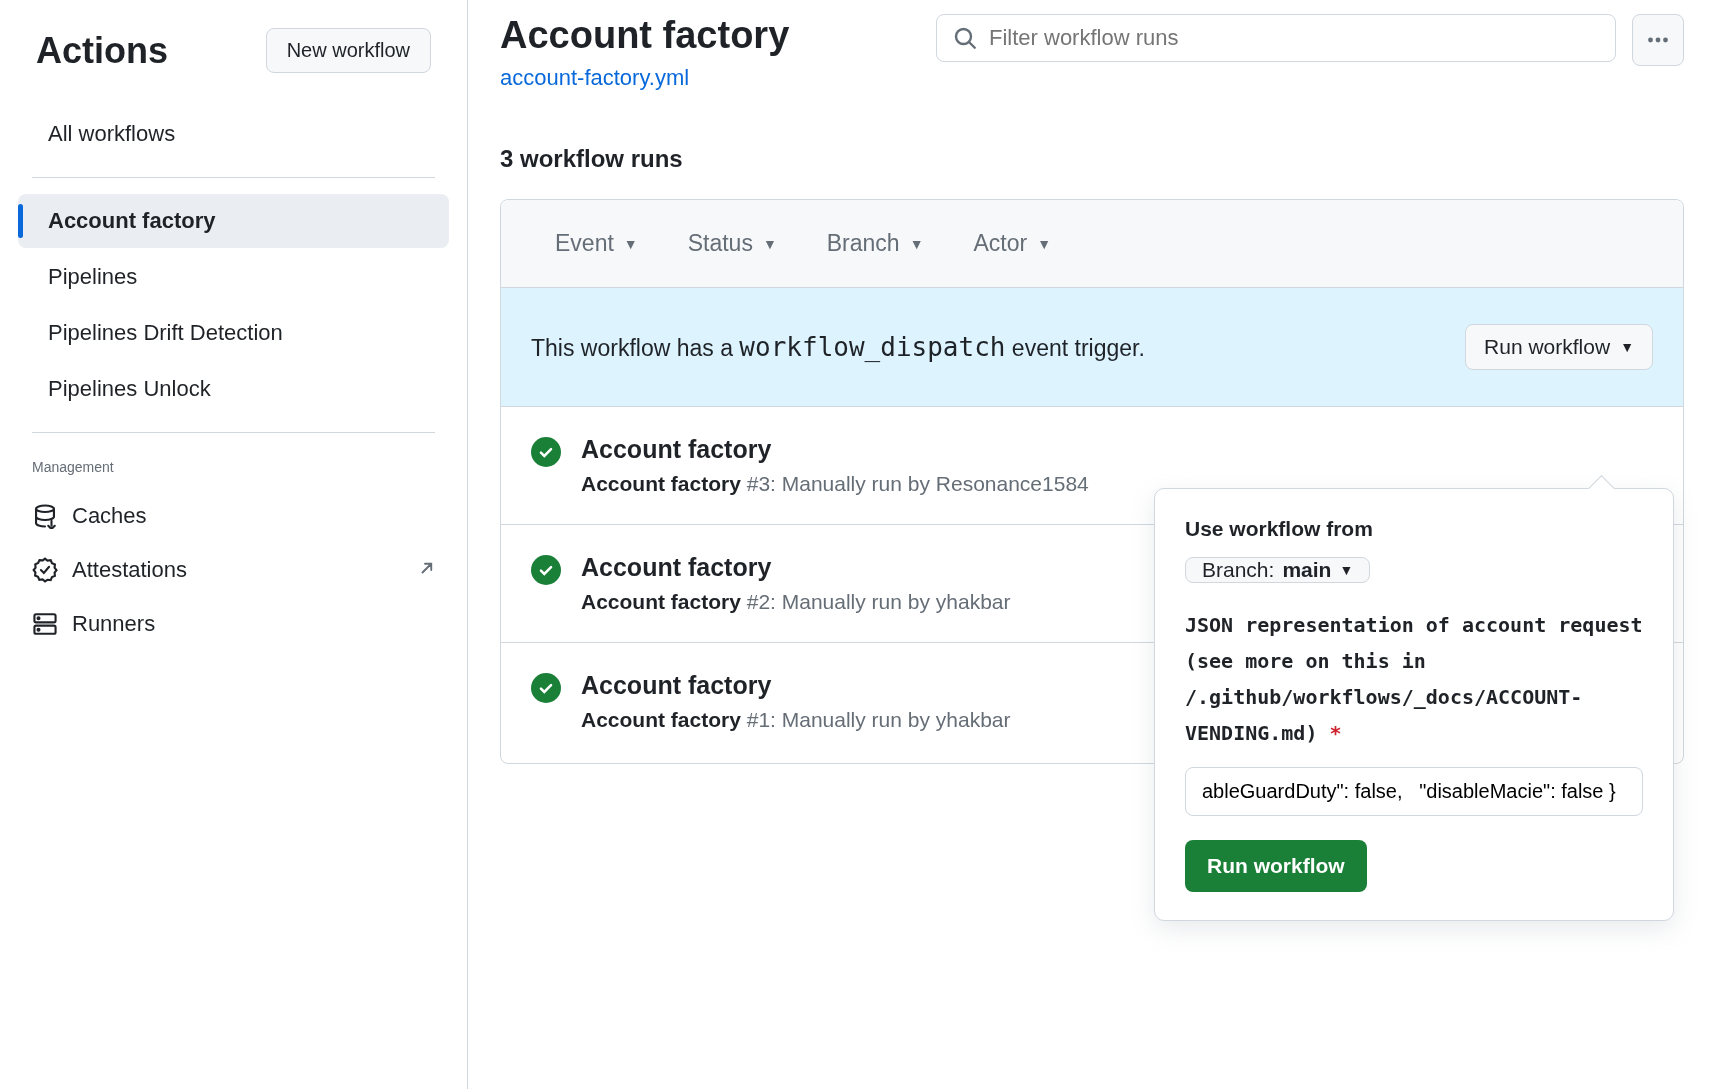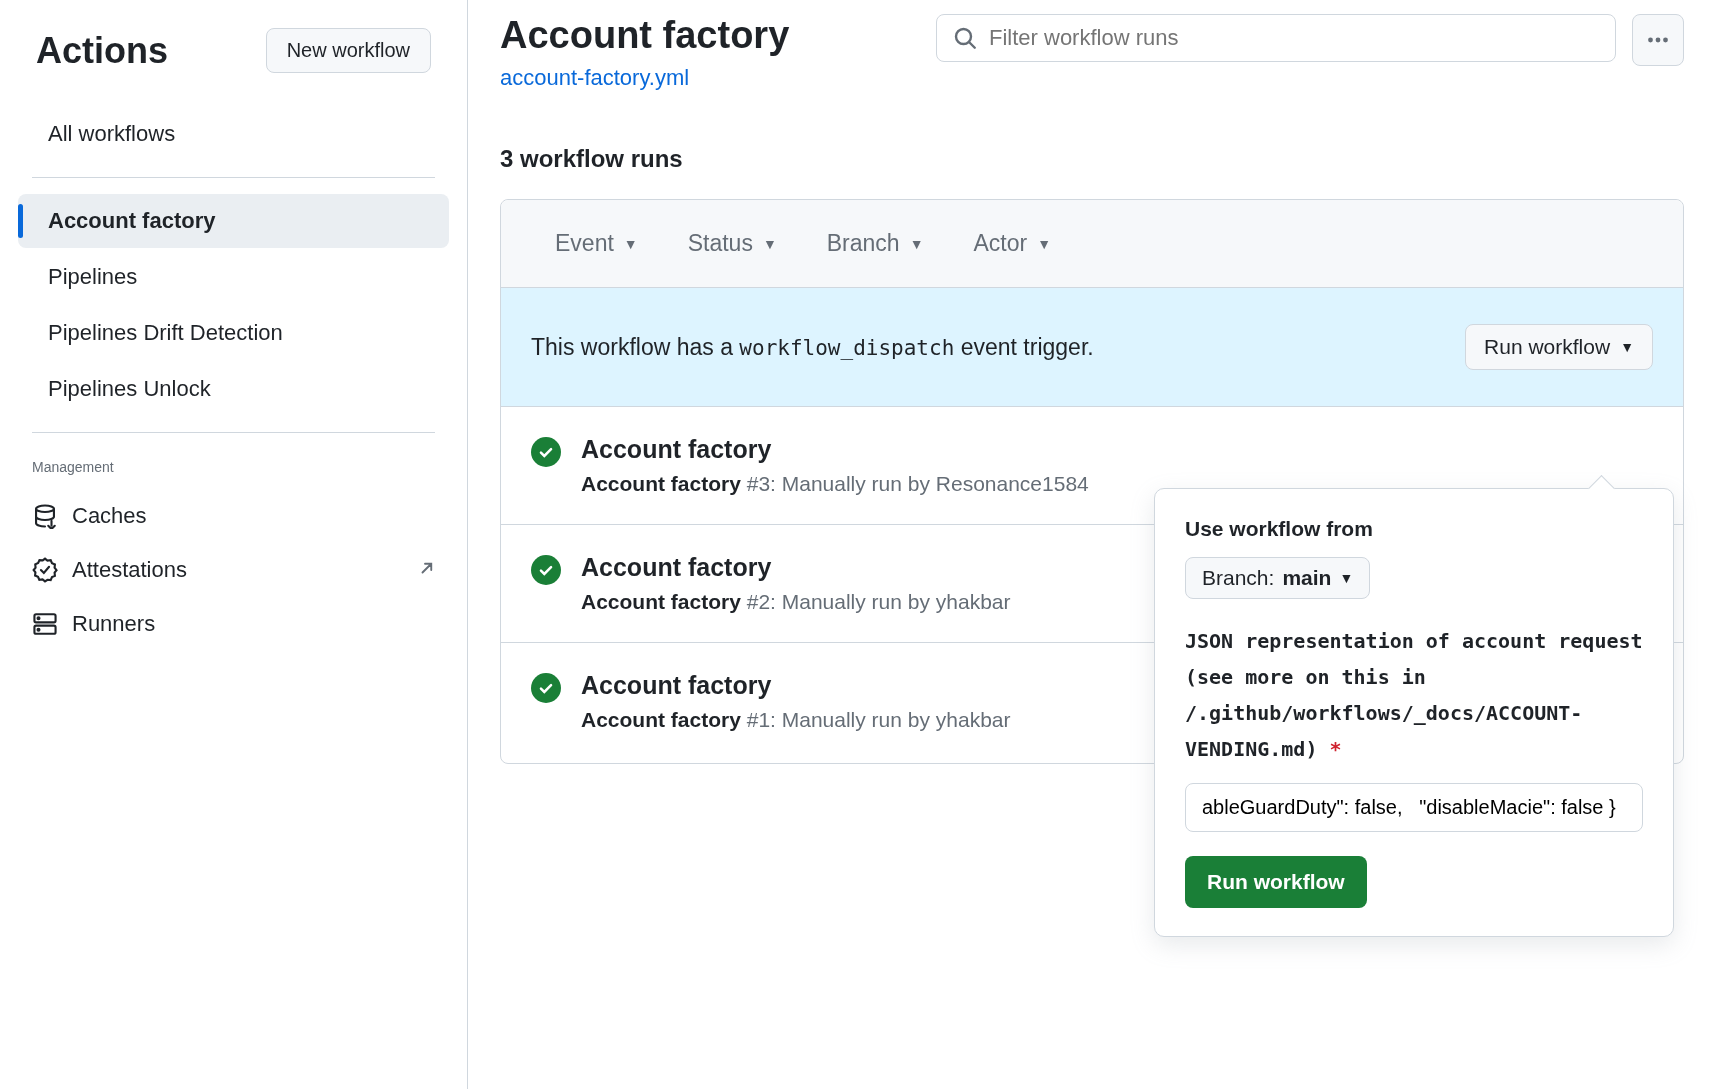--- a/index.html
+++ b/index.html
@@ -23,37 +23,37 @@
 .main-subtitle { color: #0969da; font-size: 22px; margin-top: 8px; }
 .filter-input-wrap { flex: 1; border: 1px solid #d0d7de; border-radius: 8px; display: flex; align-items: center; padding: 10px 16px; gap: 12px; }
 .filter-input-wrap input { border: 0; outline: 0; font-size: 22px; flex: 1; color: #656d76; background: transparent; }
 .kebab-btn { border: 1px solid #d0d7de; background: #f6f8fa; border-radius: 8px; width: 52px; height: 52px; display: flex; align-items: center; justify-content: center; cursor: pointer; font-size: 24px; color: #656d76; }
 .runs-count { font-size: 24px; font-weight: 700; margin-top: 54px; }
 .runs-box { border: 1px solid #d0d7de; border-radius: 8px; margin-top: 26px; }
 .filter-bar { display: flex; gap: 50px; padding: 30px 54px; border-bottom: 1px solid #d0d7de; background: #f6f8fa; border-radius: 8px 8px 0 0; }
 .filter-dd { display: flex; align-items: center; gap: 10px; font-size: 23px; color: #656d76; cursor: pointer; }
 .dispatch-banner { background: #ddf4ff; padding: 36px 30px; border-bottom: 1px solid #d0d7de; display: flex; align-items: center; justify-content: space-between; }
 .dispatch-text { font-size: 23px; }
-.dispatch-text code { font-family: ui-monospace, SFMono-Regular, Menlo, monospace; font-size: 21px; }
+.dispatch-text code { font-family: ui-monospace, SFMono-Regular, Menlo, monospace; font-size: 26px; }
 .run-workflow-dd { border: 1px solid #d0d7de; background: #f6f8fa; border-radius: 8px; padding: 10px 18px; font-size: 21px; font-weight: 500; cursor: pointer; display: flex; align-items: center; gap: 10px; }
 .run-row { display: flex; align-items: flex-start; padding: 28px 30px; border-bottom: 1px solid #d0d7de; gap: 20px; }
 .run-row:last-child { border-bottom: 0; }
 .status-icon { width: 30px; height: 30px; border-radius: 50%; background: #1a7f37; color: #fff; display: flex; align-items: center; justify-content: center; flex-shrink: 0; margin-top: 2px; }
 .run-main { flex: 1; }
 .run-title { font-size: 25px; font-weight: 700; margin-bottom: 8px; }
 .run-sub { font-size: 21px; color: #656d76; }
 .run-sub .wf { font-weight: 600; color: #1f2328; }
 .branch-pill { background: #ddf4ff; color: #0969da; font-family: ui-monospace, monospace; font-size: 19px; padding: 4px 10px; border-radius: 6px; }
 .run-meta { display: flex; flex-direction: column; gap: 10px; align-items: flex-start; font-size: 21px; color: #656d76; min-width: 140px; }
 .run-meta-row { display: flex; align-items: center; gap: 10px; }
 .row-kebab { font-size: 22px; color: #656d76; cursor: pointer; padding-top: 4px; }
 .popover { position: absolute; top: 488px; right: 42px; width: 520px; background: #fff; border: 1px solid #d0d7de; border-radius: 10px; box-shadow: 0 8px 24px rgba(140,149,159,.2); padding: 28px 30px; }
 .popover::before { content: ''; position: absolute; top: -10px; right: 62px; width: 18px; height: 18px; background: #fff; border-left: 1px solid #d0d7de; border-top: 1px solid #d0d7de; transform: rotate(45deg); }
 .popover-label { font-size: 21px; font-weight: 600; margin-bottom: 16px; }
-.branch-sel { border: 1px solid #d0d7de; background: #f6f8fa; border-radius: 8px; padding: 8px 16px; font-size: 21px; cursor: pointer; display: inline-flex; align-items: center; gap: 8px; margin-bottom: 24px; }
+.branch-sel { border: 1px solid #d0d7de; background: #f6f8fa; border-radius: 8px; padding: 0 16px; font-size: 21px; cursor: pointer; display: inline-flex; align-items: center; gap: 8px; margin-bottom: 24px; }
 .json-label { font-family: ui-monospace, SFMono-Regular, Menlo, monospace; font-size: 20px; font-weight: 600; line-height: 1.8; margin-bottom: 16px; }
 .req { color: #cf222e; }
 .json-input { width: 100%; border: 1px solid #d0d7de; border-radius: 8px; padding: 12px 16px; font-size: 20px; margin-bottom: 24px; }
 .run-btn-green { background: #1a7f37; color: #fff; border: 0; border-radius: 8px; padding: 14px 22px; font-size: 21px; font-weight: 600; cursor: pointer; }
 .caret { font-size: 14px; }
 svg { display: block; }
 </style>
 </head>
 <body>
 

